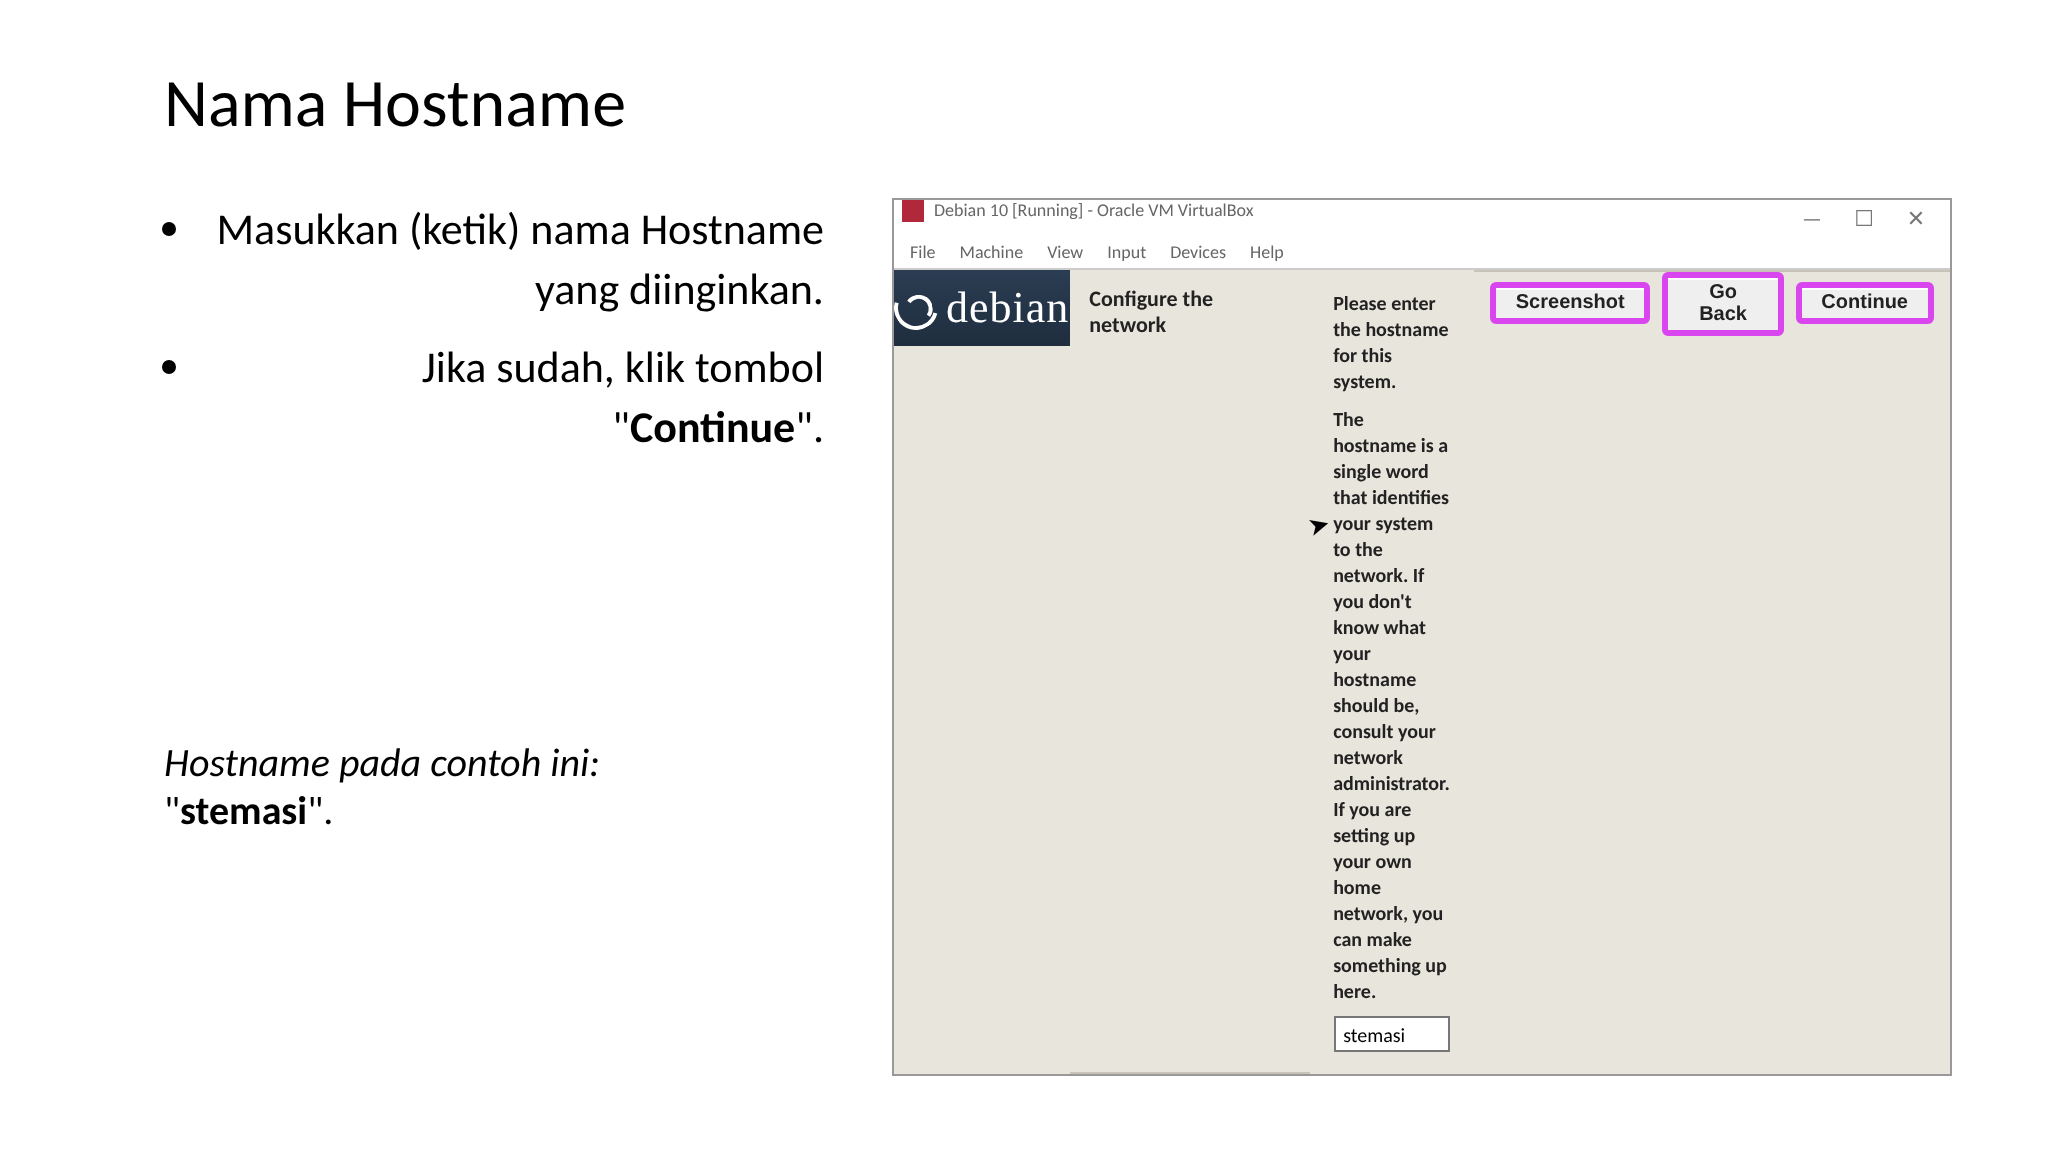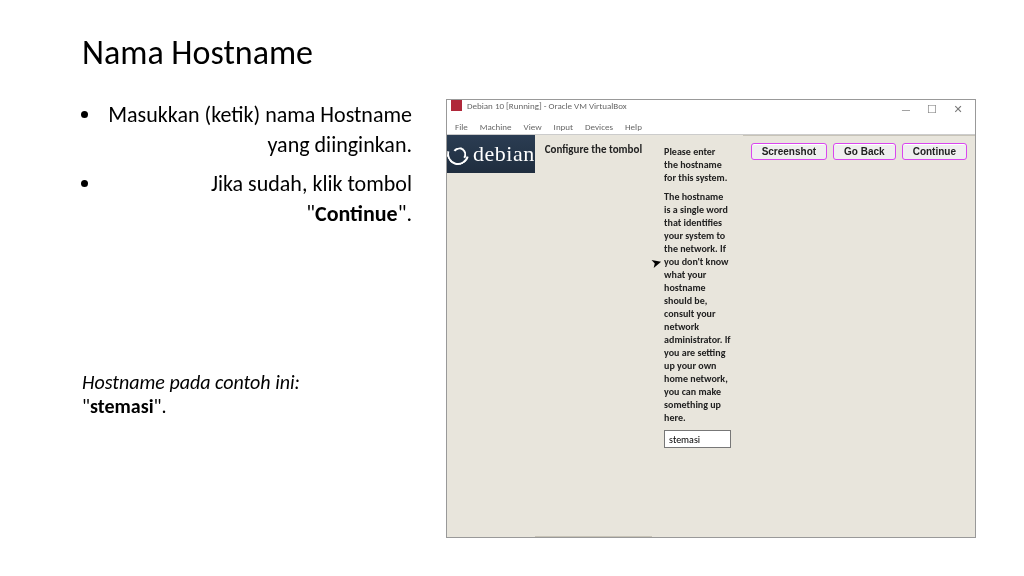--- a/index.html
+++ b/index.html
@@ -178,21 +178,21 @@
     height: 32px;
     background: #e8e5dc;
     border-top: 1px solid #c7c3b7;
     display: flex;
     align-items: center;
     padding: 0 8px;
   }
   .guest-footer .spacer { flex: 1; }
   .g-btn {
     background: #efefef;
-    border: 1px solid #d946ef;
+    border: 3px solid #d946ef;
     border-radius: 3px;
     padding: 2px 10px;
     font-size: 10px;
     font-weight: 700;
     color: #222;
     margin-left: 6px;
     box-shadow: inset 0 1px 0 #fff;
   }
   .g-btn.left { margin-left: 0; }
 
@@ -272,21 +272,21 @@
 
   <div class="guest">
 
     <div class="guest-header">
       <div class="debian-logo">
         <span class="debian-swirl"></span>
         <span>debian</span>
       </div>
     </div>
 
-    <div class="guest-section-title">Configure the tombol</div>
+    <div class="guest-section-title">Configure the network</div>
 
     <div class="guest-body">
       <div class="guest-prompt">Please enter the hostname for this system.</div>
       <div class="guest-desc">The hostname is a single word that identifies your system to the network. If you don't know what your hostname should be, consult your network administrator. If you are setting up your own home network, you can make something up here.</div>
       <input class="guest-input" type="text" value="stemasi" style="">
       <div class="cursor-arrow">➤</div>
     </div>
 
     <div class="guest-footer">
       <button class="g-btn left">Screenshot</button>

